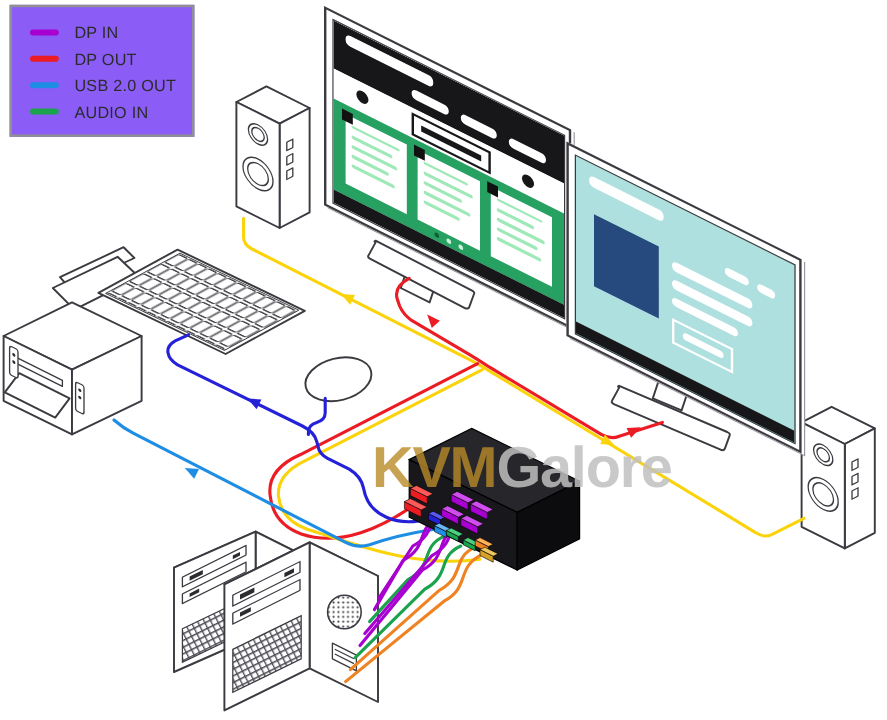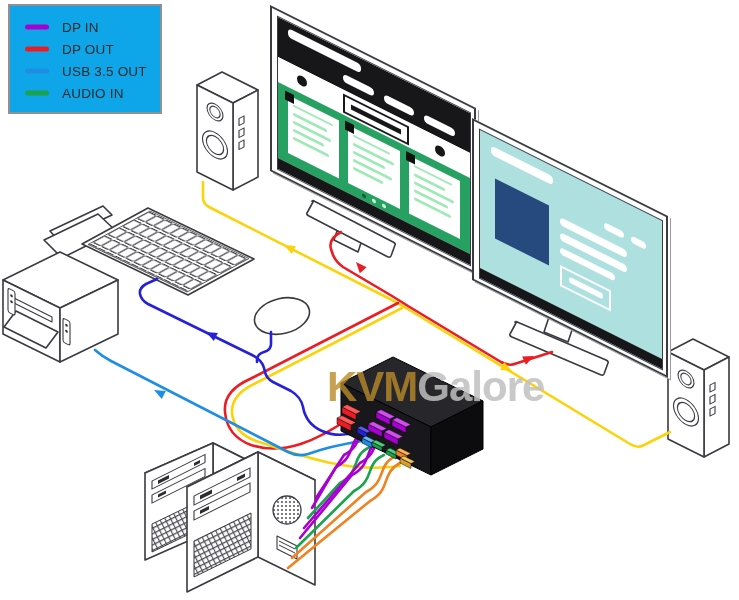--- a/index.html
+++ b/index.html
@@ -4,28 +4,28 @@
 <style>
   html,body{margin:0;padding:0;}
   body{width:739px;height:600px;position:relative;background:#fff;overflow:hidden;
        font-family:"Liberation Sans",sans-serif;}
   svg{position:absolute;left:0;top:0;}
   .cable{fill:none;stroke-width:2.6;stroke-linecap:round;stroke-linejoin:round;}
   .line{fill:#fff;stroke:#3a3a40;stroke-width:1.6;stroke-linejoin:round;}
   .thin{fill:#fff;stroke:#3a3a40;stroke-width:1.1;stroke-linejoin:round;}
   .dark{fill:#2b2b30;stroke:none;}
   
-  #legend{position:absolute;left:8px;top:4px;width:150px;background:#0ea5e9;
+  #legend{position:absolute;left:8px;top:4px;width:150px;background:#8b5cf6;
           border:2px solid #8f8f94;padding:10px 0 8px 0;z-index:20;}
   .lrow{display:flex;align-items:center;height:22px;padding-left:14px;}
   .lrow svg{position:static;margin-right:12px;flex:none;}
   .llab{font-size:13.5px;color:#2b2b2b;letter-spacing:0.2px;white-space:nowrap;}
   
-  #wm{position:absolute;left:310px;top:363px;z-index:15;font-size:42px;font-weight:bold;
-      letter-spacing:-1px;white-space:nowrap;margin-left:17px;}
+  #wm{position:absolute;left:310px;top:363px;z-index:15;font-size:48px;font-weight:bold;
+      letter-spacing:-1px;white-space:nowrap;}
   #wm .w1{color:rgba(186,139,40,0.80);}
   #wm .w2{color:rgba(192,192,192,0.85);}
   
   .mon{position:absolute;transform-origin:0 0;transform:skewY(26.565deg);
        background:#fff;border:2px solid #3a3a40;box-shadow:2px 0 0 #fff,3px 1px 0 #9a9aa0;
        padding:5px;z-index:5;}
   .scr{position:relative;width:100%;height:100%;border:1.5px solid #3a3a40;overflow:hidden;
        background:#fff;}
   .abs{position:absolute;}
   .pill{background:#fff;border-radius:4px;}
@@ -322,21 +322,21 @@
   <div class="lrow">
     <svg width="26" height="8">
         <rect x="1" y="1.5" width="24" height="5" rx="2.5" fill="#ec1c24"></rect>
       </svg>
     <span class="llab">DP OUT</span>
   </div>
   <div class="lrow">
     <svg width="26" height="8">
         <rect x="1" y="1.5" width="24" height="5" rx="2.5" fill="#1e8de4"></rect>
       </svg>
-    <span class="llab">USB 3.5 OUT</span>
+    <span class="llab">USB 2.0 OUT</span>
   </div>
   <div class="lrow">
     <svg width="26" height="8">
         <rect x="1" y="1.5" width="24" height="5" rx="2.5" fill="#1aa34c"></rect>
       </svg>
     <span class="llab">AUDIO IN</span>
   </div>
 </div>
 
 <div id="wm"><span class="w1">KVM</span><span class="w2">Galore</span></div>

